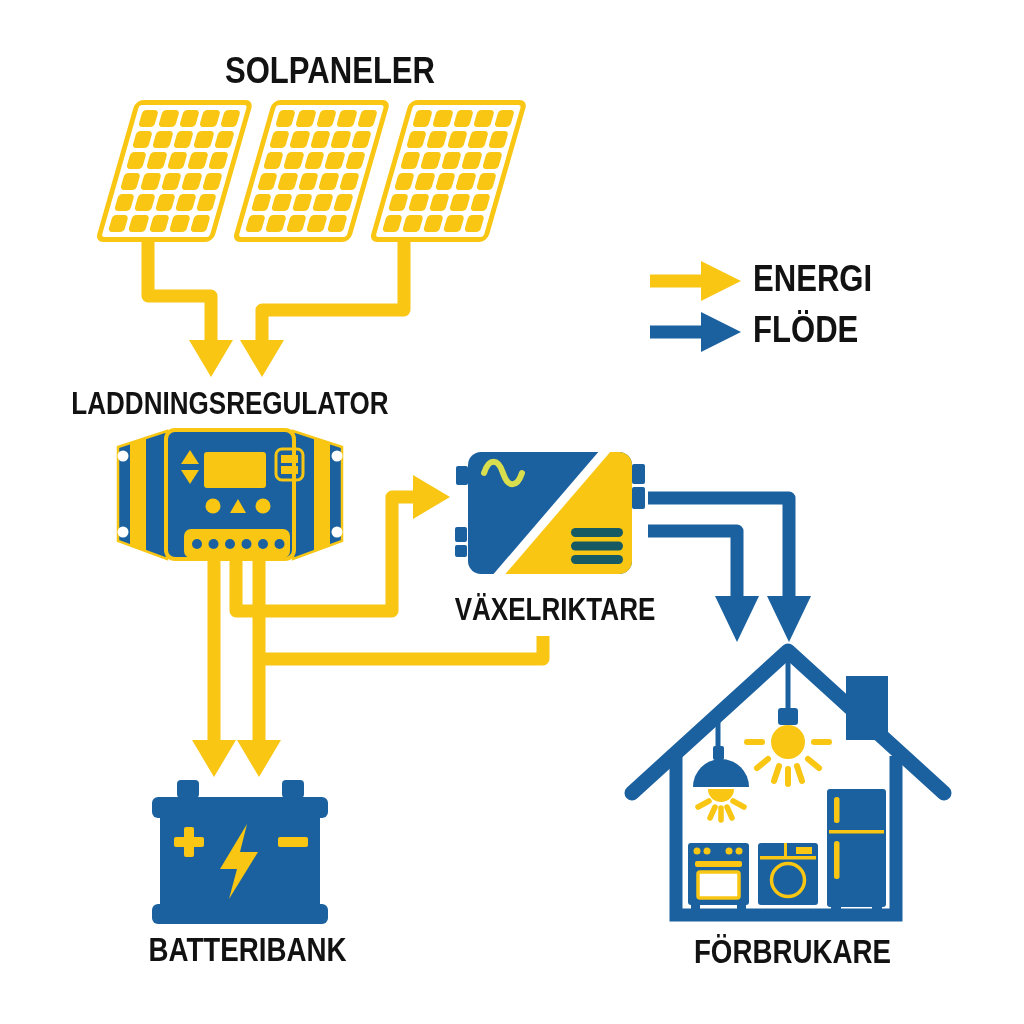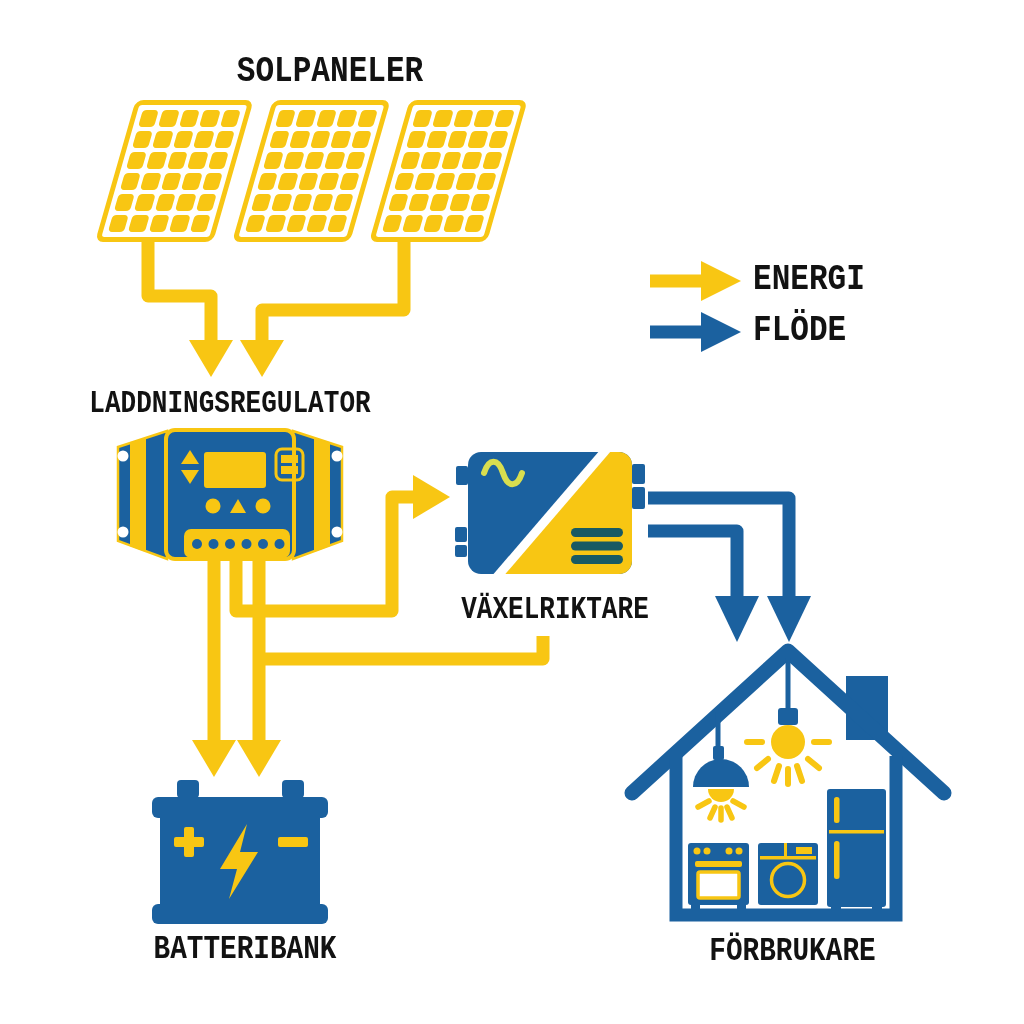--- a/index.html
+++ b/index.html
@@ -2,21 +2,21 @@
 <html style="--yellow: #F8C613; --blue: #1B619F; --teal: #185A63; --sine: #D9DE4F; --text: #121212; --bg: #FFFFFF;"><head>
 <meta charset="utf-8">
 <style>
   :root{
     --yellow:#F8C613; --blue:#1B619F; --teal:#185A63; --sine:#D9DE4F;
     --text:#121212; --bg:#FFFFFF;
   }
   html,body{margin:0;padding:0;background:#fff;}
   #canvas{
     position:relative; width:1024px; height:1024px; background:var(--bg);
-    font-family:Liberation Mono, monospace; overflow:hidden;
+    font-family:Liberation Sans, sans-serif; overflow:hidden;
   }
   .lbl{
     position:absolute; color:var(--text); font-weight:700;
     transform:scaleX(0.84); white-space:nowrap; letter-spacing:0px;
   }
   .lbl.center{text-align:center; transform-origin:center;}
   .lbl.left{transform-origin:left;}
   
   .array{position:absolute; left:95px; top:100px; display:flex; gap:19px;}
   .panel{

